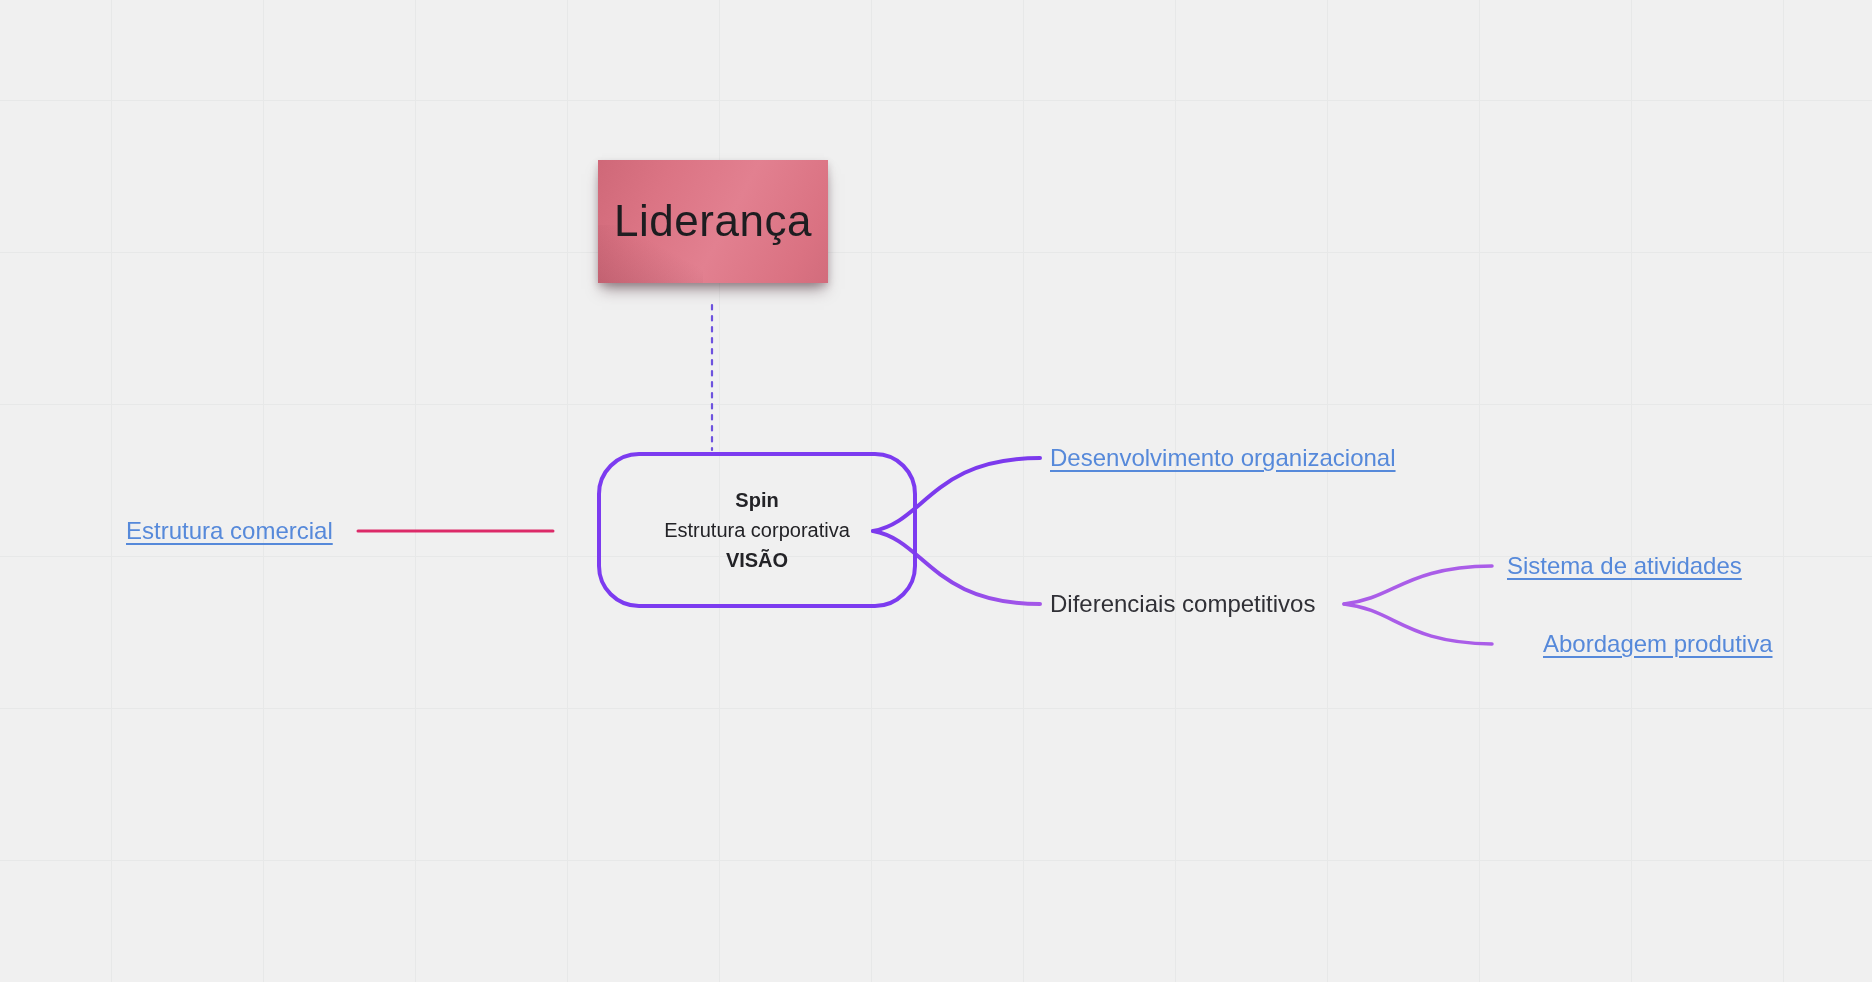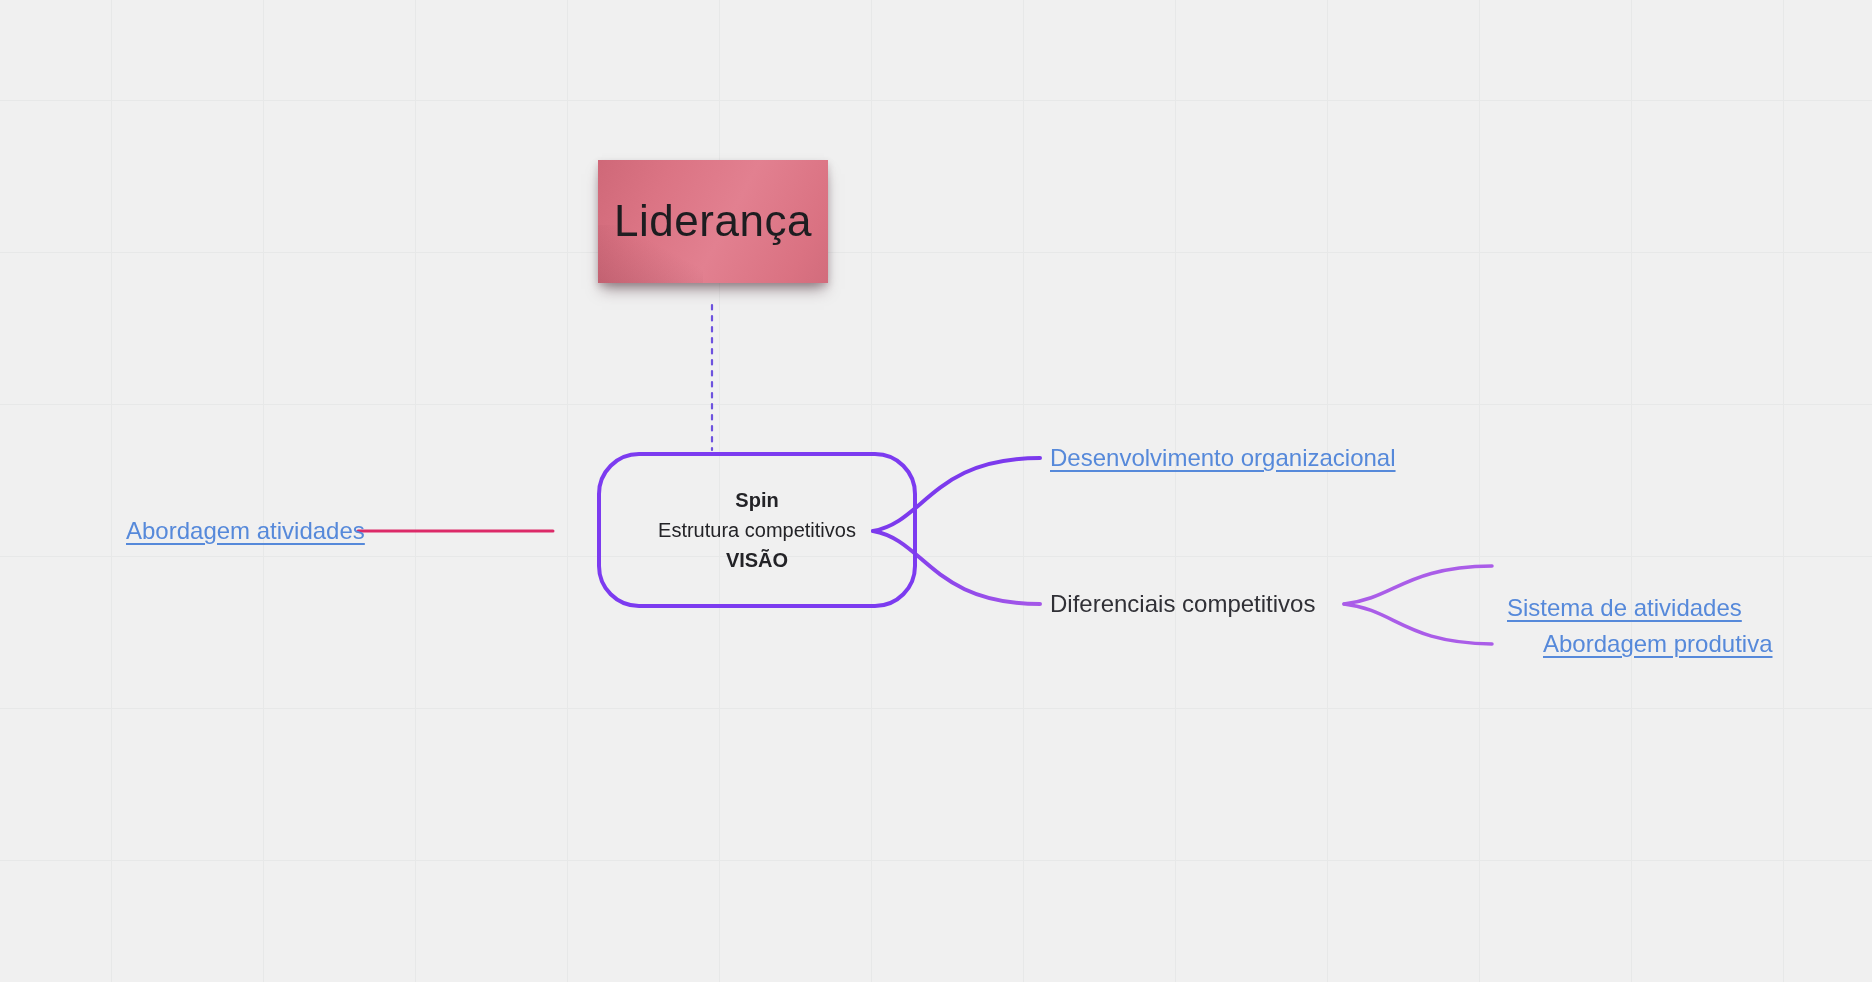--- a/index.html
+++ b/index.html
@@ -91,21 +91,21 @@
     text-decoration: underline;
     text-decoration-thickness: 1.5px;
     text-underline-offset: 4px;
     cursor: pointer;
   }
   .map-text { color: #303036; }
 
   .pos-abordagem-comercial        { left: 126px;  top: 519px; }
   .pos-desenvolvimento            { left: 1050px; top: 446px; }
   .pos-diferenciais               { left: 1050px; top: 592px; }
-  .pos-sistema-de-atividades      { left: 1507px; top: 554px; margin-top: 42px; }
+  .pos-sistema-de-atividades      { left: 1507px; top: 554px; }
   .pos-abordagem-produtiva        { left: 1507px; top: 632px; margin-left: 36px; }
 </style>
 </head>
 <body>
 
 <div class="board">
 
   <svg class="connector-layer" viewBox="0 0 1872 982" xmlns="http://www.w3.org/2000/svg">
     <defs>
       <linearGradient id="gradBranchLower" x1="873" y1="0" x2="1040" y2="0" gradientUnits="userSpaceOnUse">
@@ -126,25 +126,25 @@
 
     <path d="M 1344 604 C 1396 610, 1404 643, 1492 644" fill="none" stroke-width="3.5" stroke-linecap="round" stroke="#aa5de8"></path>
   </svg>
 
   <div class="sticky-note">
     <span class="sticky-label">Liderança</span>
   </div>
 
   <div class="root-node">
     <span class="line bold">Spin</span>
-    <span class="line">Estrutura competitivos</span>
+    <span class="line">Estrutura corporativa</span>
     <span class="line bold">VISÃO</span>
   </div>
 
-  <span class="map-label map-link pos-abordagem-comercial">Abordagem atividades</span>
+  <span class="map-label map-link pos-abordagem-comercial">Estrutura comercial</span>
 
   <span class="map-label map-link pos-desenvolvimento">Desenvolvimento organizacional</span>
 
   <span class="map-label map-text pos-diferenciais">Diferenciais competitivos</span>
 
   <span class="map-label map-link pos-sistema-de-atividades">Sistema de atividades</span>
 
   <span class="map-label map-link pos-abordagem-produtiva">Abordagem produtiva</span>
 
 </div>

